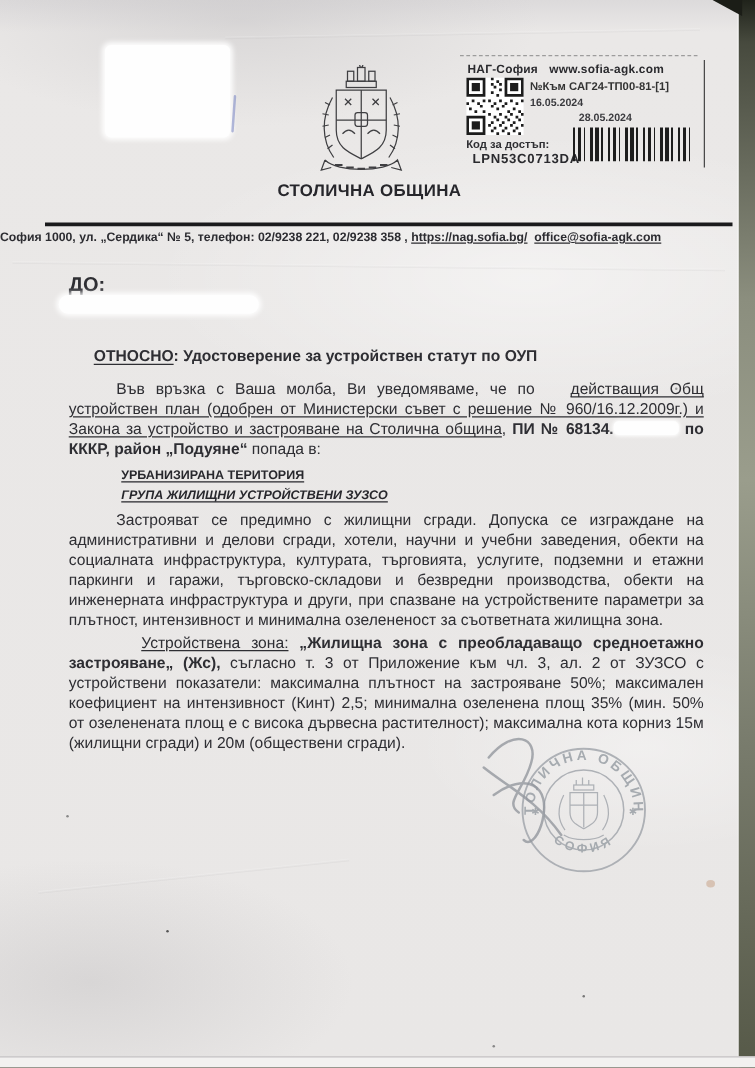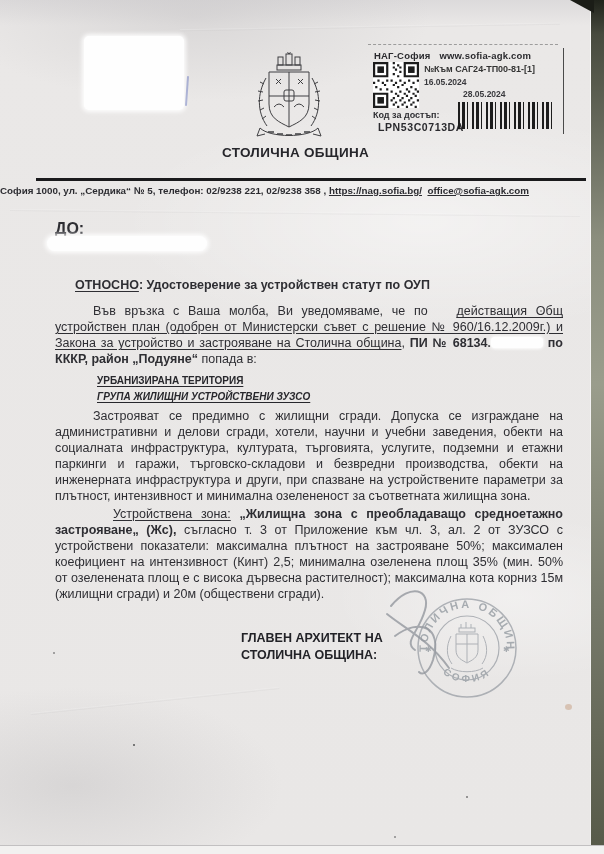--- a/index.html
+++ b/index.html
@@ -157,24 +157,20 @@
       <path d="M66 56 C 61 66 61 76 67 84 M98 56 C 103 66 103 76 97 84"></path>
       <path d="M66 88 C 74 93 90 93 98 88"></path>
     </g>
     <g fill="none" stroke="#858a92" stroke-width="2" stroke-linecap="round" opacity=".8">
       <path d="M6 26 C 26 2 46 10 40 30 C 34 52 18 62 30 70"></path>
       <path d="M10 56 C 34 38 58 46 48 80 C 44 92 38 96 34 92"></path>
       <path d="M2 34 C 22 50 44 60 64 88"></path>
     </g>
   </svg>
 
-  <div class="sig-title">
-    <div>ГЛАВЕН АРХИТЕКТ НА</div>
-    <div>СТОЛИЧНА ОБЩИНА:</div>
-  </div>
 
   <div class="fleck" style="left:565px;top:704px;width:7px;height:6px;background:#c8a488;opacity:.55;"></div>
   <div class="fleck" style="left:133px;top:744px;width:2px;height:2px;background:#555;"></div>
   <div class="fleck" style="left:466px;top:796px;width:2px;height:2px;background:#777;"></div>
   <div class="fleck" style="left:394px;top:836px;width:2px;height:2px;background:#888;"></div>
   <div class="fleck" style="left:53px;top:652px;width:2px;height:2px;background:#888;"></div>
   <div class="fleck" style="left:540px;top:310px;width:2px;height:2px;background:#999;"></div>
 
   <div class="edge-right-hl"></div>
   <div class="edge-right"></div>

